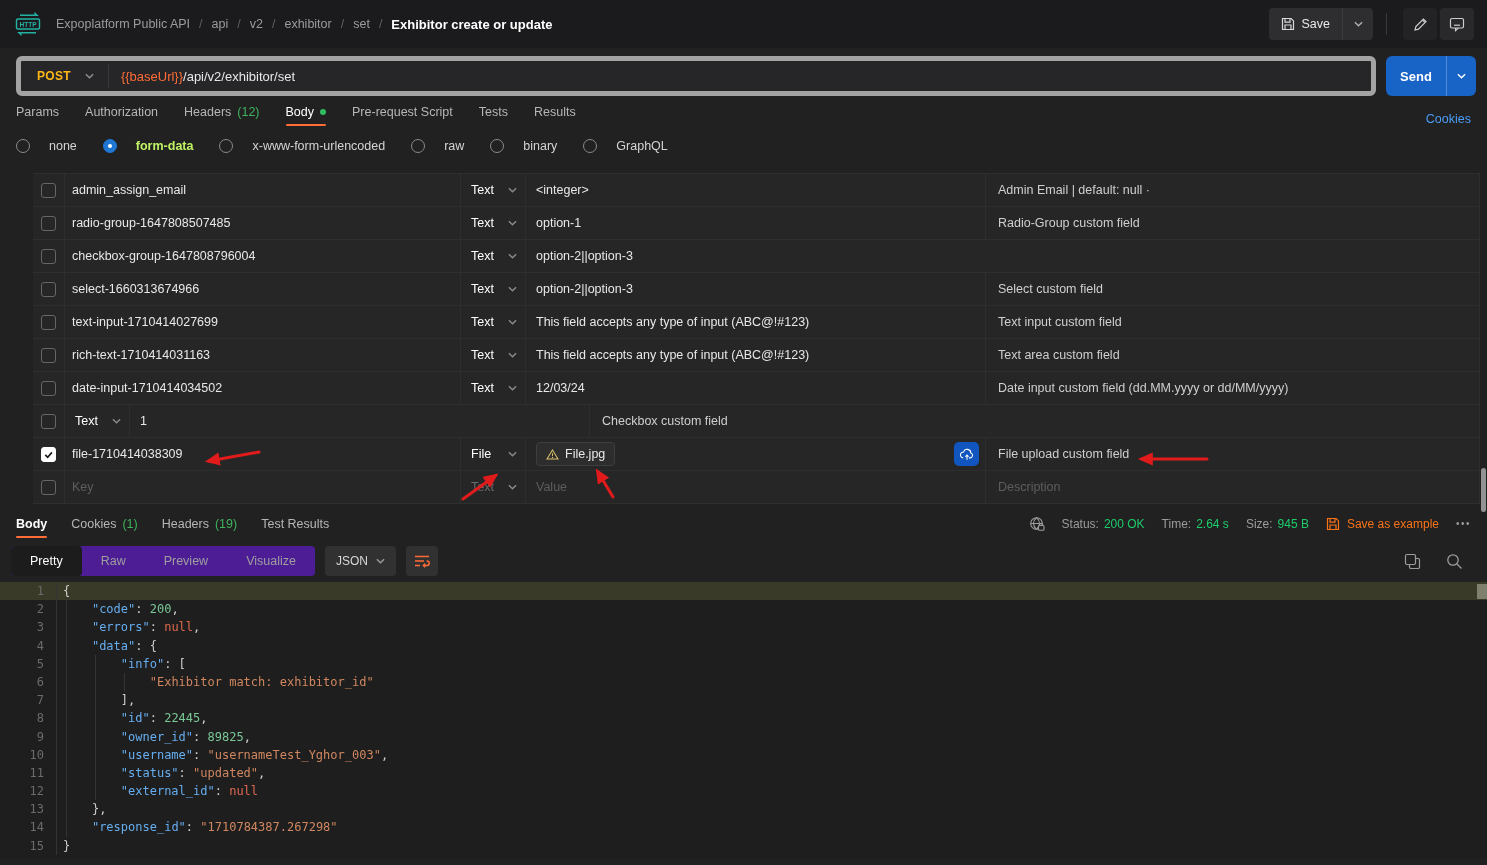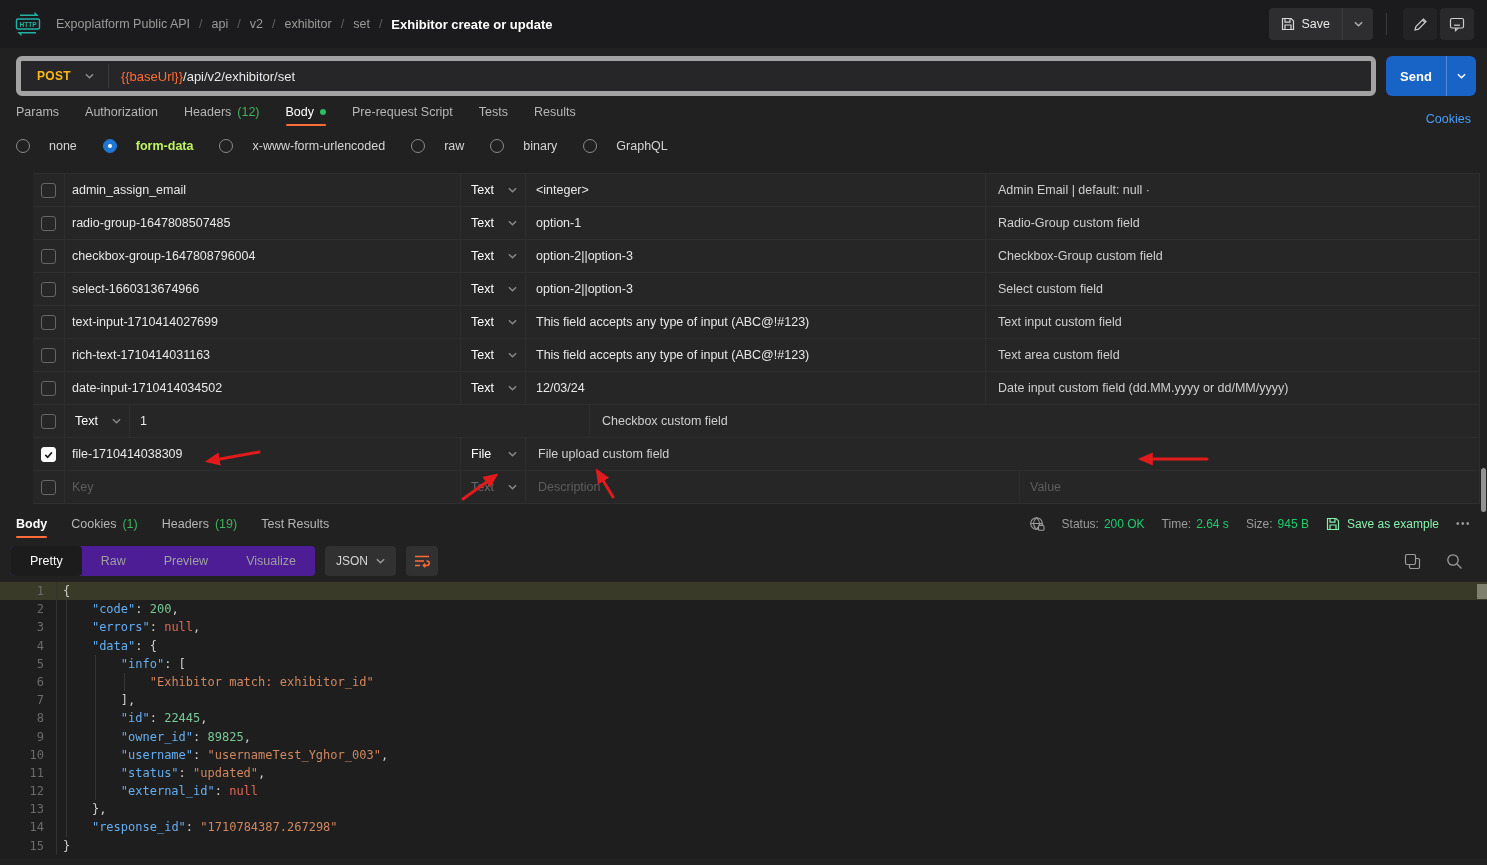--- a/index.html
+++ b/index.html
@@ -82,21 +82,21 @@
 
   
   .tbl-thumb { position:absolute; right:1px; top:468px; width:5px; height:44px; border-radius:3px; background:#939393; }
 
   
   .resp-tabs { margin:3px 16px 0; height:33px; display:flex; align-items:center; gap:24px; }
   .resp-meta { margin-left:auto; display:flex; align-items:center; gap:17px; color:#9c9c9c; font-size:12px; }
   .meta-group { display:flex; align-items:center; gap:5px; }
   .meta-val { color:#1ecb6b; }
   .meta-ico { color:#9c9c9c; }
-  .save-example { display:flex; align-items:center; gap:7px; color:#86efac; cursor:pointer; }
+  .save-example { display:flex; align-items:center; gap:7px; color:#f97316; cursor:pointer; }
   .meta-more { color:#9c9c9c; letter-spacing:1.5px; font-size:10px; cursor:pointer; }
 
   
   .resp-toolbar { margin:6px 16px 0 11px; height:30px; display:flex; align-items:center; }
   .seg { display:flex; background:#4c1d95; border-radius:4px; height:30px; overflow:hidden; }
   .vtab { padding:0 19px; display:flex; align-items:center; color:#9f9f9f; cursor:pointer; }
   .vtab.active { background:#1c1c1c; color:#fff; border-radius:4px; }
   .fmt { margin-left:10px; height:30px; display:flex; align-items:center; gap:8px; background:#313131; border-radius:4px; padding:0 11px; cursor:pointer; }
   .fmt-label { color:#d8d8d8; font-size:12px; }
   .fmt .chev { color:#9a9a9a; }
@@ -305,21 +305,20 @@
           <span>Text</span>
           <span>
             <svg class="chev" viewBox="0 0 10 6">
               <path d="M1 1l4 4 4-4"></path>
             </svg>
           </span>
         </div>
         <div class="cell c-val">
           <span>option-2||option-3</span>
         </div>
-        <div class="cell c-desc">Checkbox-Group custom field</div>
       </div>
       <div class="frow">
         <div class="cell c-check">
           <span class="cb"></span>
         </div>
         <div class="cell c-key">select-1660313674966</div>
         <div class="cell c-type">
           <span>Text</span>
           <span>
             <svg class="chev" viewBox="0 0 10 6">
@@ -413,39 +412,59 @@
         </div>
         <div class="cell c-key">file-1710414038309</div>
         <div class="cell c-type">
           <span>File</span>
           <span>
             <svg class="chev" viewBox="0 0 10 6">
               <path d="M1 1l4 4 4-4"></path>
             </svg>
           </span>
         </div>
+        <div class="cell c-val">
+          <span class="file-chip">
+            <span>
+              <svg class="warn" viewBox="0 0 14 12">
+                <path d="M7 1L13 11H1z" fill="none" stroke="#d9c06b" stroke-width="1.1"></path>
+                <path d="M7 4.6v3" stroke="#d9c06b" stroke-width="1.1"></path>
+                <circle cx="7" cy="9.2" r=".8" fill="#d9c06b"></circle>
+              </svg>
+            </span>
+            <span>File.jpg</span>
+          </span>
+          <button class="upload-btn">
+            <span>
+              <svg viewBox="0 0 20 16">
+                <path d="M5.2 12.2a3.7 3.7 0 1 1 .6-7.4A4.6 4.6 0 0 1 14.8 6a3.2 3.2 0 0 1-.6 6.2h-1.7" fill="none" stroke="#fff" stroke-width="1.3"></path>
+                <path d="M10 14.5V8.8M7.9 10.8L10 8.6l2.1 2.2" fill="none" stroke="#fff" stroke-width="1.3"></path>
+              </svg>
+            </span>
+          </button>
+        </div>
         <div class="cell c-desc">File upload custom field</div>
       </div>
       <div class="frow ph">
         <div class="cell c-check">
           <span class="cb"></span>
         </div>
         <div class="cell c-key">Key</div>
         <div class="cell c-type">
           <span>Text</span>
           <span>
             <svg class="chev" viewBox="0 0 10 6">
               <path d="M1 1l4 4 4-4"></path>
             </svg>
           </span>
         </div>
+        <div class="cell c-val">
+          <span>Value</span>
+        </div>
         <div class="cell c-desc">Description</div>
-        <div class="cell c-val">
-          <span>Value</span>
-        </div>
       </div>
     </div>
 
   <div class="tbl-thumb"></div>
 
   <div class="resp-tabs">
     <span id="resp-tabs" style="display:flex;align-items:center;gap:24px;height:33px">
         <div class="rtab active" style="font-weight:bold">
           <span>Body</span>
         </div>

